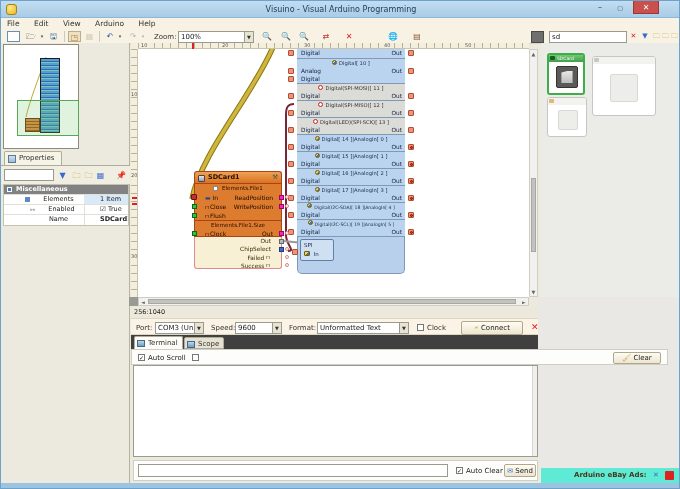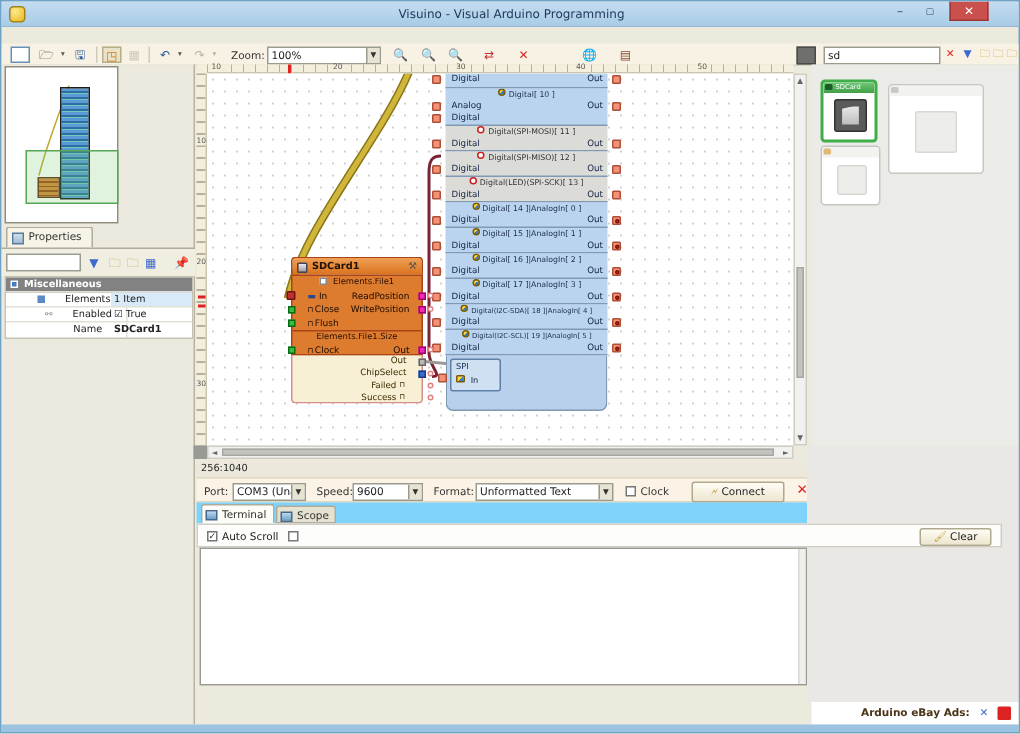--- a/index.html
+++ b/index.html
@@ -36,21 +36,21 @@
   .ptab .ticon{position:absolute;left:3px;top:3px;width:8px;height:8px;background:linear-gradient(#cfe0ef,#9ebcd6);border:1px solid #5a7a96;}
   .pttop{left:0;top:122px;width:129px;height:1px;background:#b0ac9c;}
   .pbar{left:0;top:123px;width:129px;height:18px;background:#f0ede1;}
   .pinput{left:3px;top:3px;width:50px;height:12px;background:#fff;border:1px solid #9a9a8e;}
   .pico{top:4px;width:11px;height:11px;font-size:8px;line-height:11px;text-align:center;}
   
   .pgrid{left:2px;top:141px;width:126px;background:#fff;border:1px solid #c6c2b2;font-size:6.5px;color:#222;}
   .prow{position:relative;height:10px;border-bottom:1px solid #e2e0d6;line-height:9px;}
   .pcat{background:#828282;color:#fff;font-weight:bold;}
   .pname{position:absolute;left:17px;top:0;width:64px;height:100%;padding-left:12px;overflow:hidden;border-right:1px solid #e2e0d6;text-align:center;}
-  .pval{position:absolute;left:70px;top:0;right:0;height:100%;padding-left:2px;overflow:hidden;}
+  .pval{position:absolute;left:80px;top:0;right:0;height:100%;padding-left:16px;overflow:hidden;}
   .valblue{background:#d8e9f8;}
   .sq{position:absolute;width:5px;height:5px;top:2px;}
   
   .rulertop{left:137px;top:42px;width:391px;height:6px;background:#f4efdd;border-bottom:1px solid #c9c4b0;
             background-image:repeating-linear-gradient(90deg,#b6b19c 0 1px,transparent 1px 8px);}
   .rulerleft{left:130px;top:48px;width:7px;height:248px;background:#f4efdd;border-right:1px solid #c9c4b0;
             background-image:repeating-linear-gradient(180deg,#b6b19c 0 1px,transparent 1px 8px);}
   .rcorner{left:130px;top:42px;width:7px;height:6px;background:#f4efdd;}
   .rnum{position:absolute;font-size:5px;color:#555;background:#f4efdd;line-height:5px;}
   .rmark{background:#e02020;}
@@ -90,21 +90,21 @@
   .sdright{position:absolute;right:8px;top:0;}
   .sdlow{position:absolute;left:4px;top:66px;width:88px;height:32px;background:#f8f0d4;border:1px solid #d98c8c;border-top:none;border-radius:0 0 3px 3px;}
   .sdlrow{position:relative;height:8px;line-height:8px;color:#3a2a00;text-align:right;padding-right:10px;font-size:5.8px;}
   .gpin{position:absolute;left:-3px;top:1.5px;width:5px;height:5px;background:#35c13f;border:1px solid #0a6b14;}
   .mpin{position:absolute;right:-3px;top:1.5px;width:5px;height:5px;background:#f22bb4;border:1px solid #a00070;}
   .opin{position:absolute;right:-8px;top:2px;width:4px;height:4px;border:1px solid #e08080;border-radius:50%;background:#fff;}
   .clk{font-size:5px;vertical-align:0.5px;margin-right:1px;}
   
   .statusrow{left:130px;top:306px;width:410px;height:11px;background:#ece9dc;font-size:6.5px;color:#222;line-height:11px;}
   .portrow{left:130px;top:317px;width:410px;height:17px;background:#fbf3e5;border-top:1px solid #ddd6c2;border-bottom:1px solid #ddd6c2;}
-  .tabsrow{left:130px;top:334px;width:410px;height:14px;background:#7dd3fc;}
+  .tabsrow{left:130px;top:334px;width:410px;height:14px;background:#404040;}
   .ttab{position:absolute;top:1px;height:13px;font-size:7px;color:#333;line-height:12px;border:1px solid #b0ac9c;border-radius:2px 2px 0 0;padding:0 4px 0 13px;}
   .ttab .tic{position:absolute;left:2px;top:3px;width:8px;height:7px;background:linear-gradient(#bcd8ee,#6f9fc6);border:1px solid #44688c;}
   .tactive{background:#fdfcf7;border-bottom:1px solid #fdfcf7;z-index:2;}
   .tinactive{background:#e6e2d2;top:2px;height:12px;}
   .toolstrip{left:130px;top:348px;width:537px;height:16px;background:#fdfdfb;border:1px solid #d0cec4;}
   .cb{position:absolute;width:7px;height:7px;background:#fff;border:1px solid #777;font-size:6px;line-height:6px;text-align:center;color:#222;}
   .cbl{position:absolute;font-size:7px;color:#222;}
   .term{left:132px;top:364px;width:405px;height:92px;background:#fff;border:1px solid #9a9a92;}
   .grayfill{left:537px;top:296px;width:143px;height:171px;background:#e9e8e4;}
   .sendrow{left:132px;top:459px;width:405px;height:21px;background:#fdfdfb;border:1px solid #d0cec4;}
@@ -112,37 +112,44 @@
   
   .rightpanel{left:540px;top:42px;width:140px;height:254px;background:#ebebe8;}
   .card{position:absolute;background:#fff;border:1px solid #c6c6c2;border-radius:3px;overflow:hidden;}
   .cardsel{border:2px solid #3fae49;}
   .cardtitle{height:7px;font-size:4.5px;color:#fff;line-height:7px;padding-left:8px;overflow:hidden;}
   .ctgreen{background:linear-gradient(#72c776,#3f9f46);}
   .ctfade{background:#f2f2ee;color:#bbb;}
   .sdicon{position:absolute;background:#5a5a58;border:1px solid #333;border-radius:2px;}
   .sdicon .chip{position:absolute;left:22%;top:18%;width:56%;height:64%;background:linear-gradient(#e8e8e8,#bdbdbd);clip-path:polygon(0 15%,70% 0,100% 0,100% 100%,0 100%);}
   .fadeicon{position:absolute;background:#ededea;border:1px solid #d8d8d4;border-radius:2px;}
-  .adsbar{left:540px;top:467px;width:140px;height:15px;background:#ffffff;font-size:7px;color:#4a3518;font-weight:bold;line-height:15px;}
+  .adsbar{left:540px;top:467px;width:140px;height:15px;background:#5eead4;font-size:7px;color:#4a3518;font-weight:bold;line-height:15px;}
   .bottomedge{left:0;top:482px;width:680px;height:7px;background:#9cc3e0;}
   .redx{color:#d22;font-weight:bold;}
 </style>
 </head>
 <body>
 
 <div id="app" class="nosel">
 
   <div class="abs titlebar">
     <div class="abs appicon"></div>
     <div class="title-text">Visuino - Visual Arduino Programming</div>
     <div class="abs winbtn" style="left:590px;width:18px;">–</div>
     <div class="abs winbtn" style="left:610px;width:18px;font-size:6px;">▢</div>
     <div class="abs winbtn btn-close" style="left:632px;width:26px;">✕</div>
   </div>
 
+  <div class="abs menubar">
+    <span>File</span>
+    <span>Edit</span>
+    <span>View</span>
+    <span>Arduino</span>
+    <span>Help</span>
+  </div>
 
   <div class="abs toolbar">
     <div class="abs tbtn" style="left:6px;width:13px;background:#fff;border:1px solid #6a8fb5;"></div>
     <div class="abs tbtn" style="left:23px;width:14px;">🗁</div>
     <div class="abs tbtn" style="left:38px;width:6px;font-size:5px;color:#555;">▾</div>
     <div class="abs tbtn" style="left:46px;width:13px;color:#2a5a9a;">🖫</div>
     <div class="abs tsep" style="left:63px;"></div>
     <div class="abs tbtn" style="left:67px;width:13px;background:#e9e1c8;border:1px solid #b9ae8a;color:#d07818;">◳</div>
     <div class="abs tbtn" style="left:82px;width:13px;color:#cfcab8;">▦</div>
     <div class="abs tsep" style="left:98px;"></div>
@@ -442,20 +449,29 @@
     <div class="abs btn" style="right:6px;top:2px;width:48px;height:12px;line-height:11px;">
       <span style="color:#caa53a;">🖌</span>
       <span>Clear</span>
     </div>
   </div>
 
   <div class="abs term">
     <div class="abs" style="right:0;top:0;width:5px;height:100%;background:#efefec;border-left:1px solid #d8d8d2;"></div>
   </div>
 
+  <div class="abs sendrow">
+    <div class="abs" style="left:4px;top:3px;width:310px;height:13px;background:#fff;border:1px solid #9a9a8e;"><span style="font-size:7px;"></span></div>
+    <span class="abs cb" style="left:322px;top:6px;">✓</span>
+    <span class="abs cbl" style="left:332px;top:6px;">Auto Clear</span>
+    <div class="abs btn" style="left:370px;top:3px;width:32px;height:13px;line-height:12px;">
+      <span style="color:#3a6acb;">✉</span>
+      <span>Send</span>
+    </div>
+  </div>
 
   <div class="abs rightpanel">
     <div class="card cardsel" style="left:6px;top:10px;width:38px;height:42px;">
       <div class="cardtitle ctgreen">
         <span style="position:absolute;left:1px;top:1px;width:5px;height:4px;background:#1c5c24;border-radius:1px;"></span>
         <span>SDCard</span>
       </div>
       <div class="sdicon" style="left:7px;top:11px;width:22px;height:22px;">
           <span class="chip"></span>
         </div>

